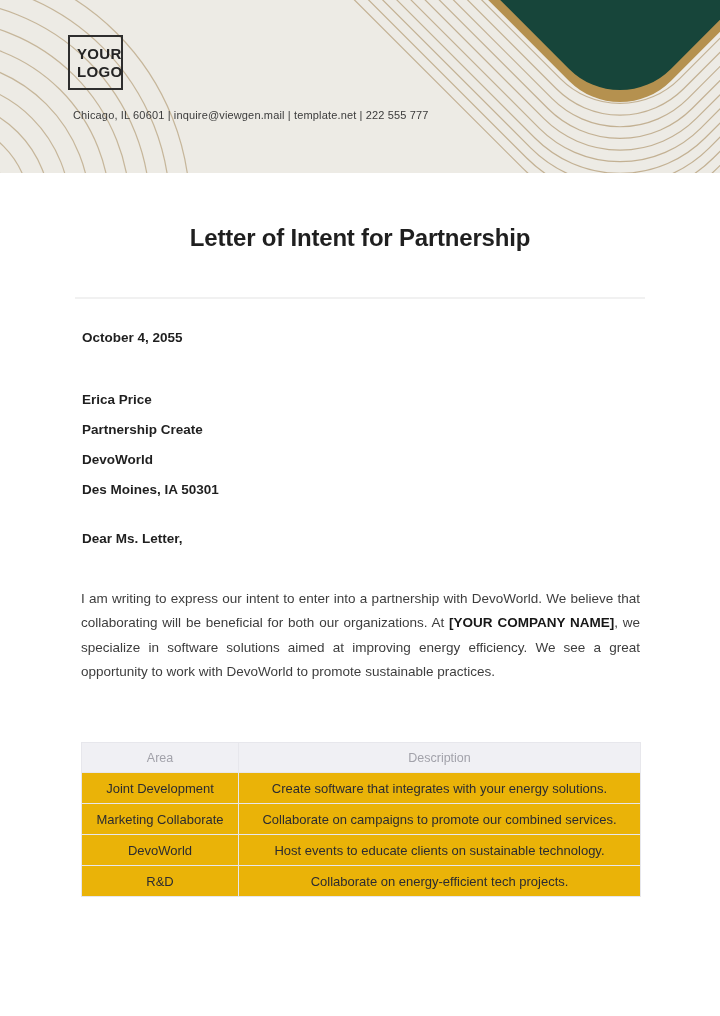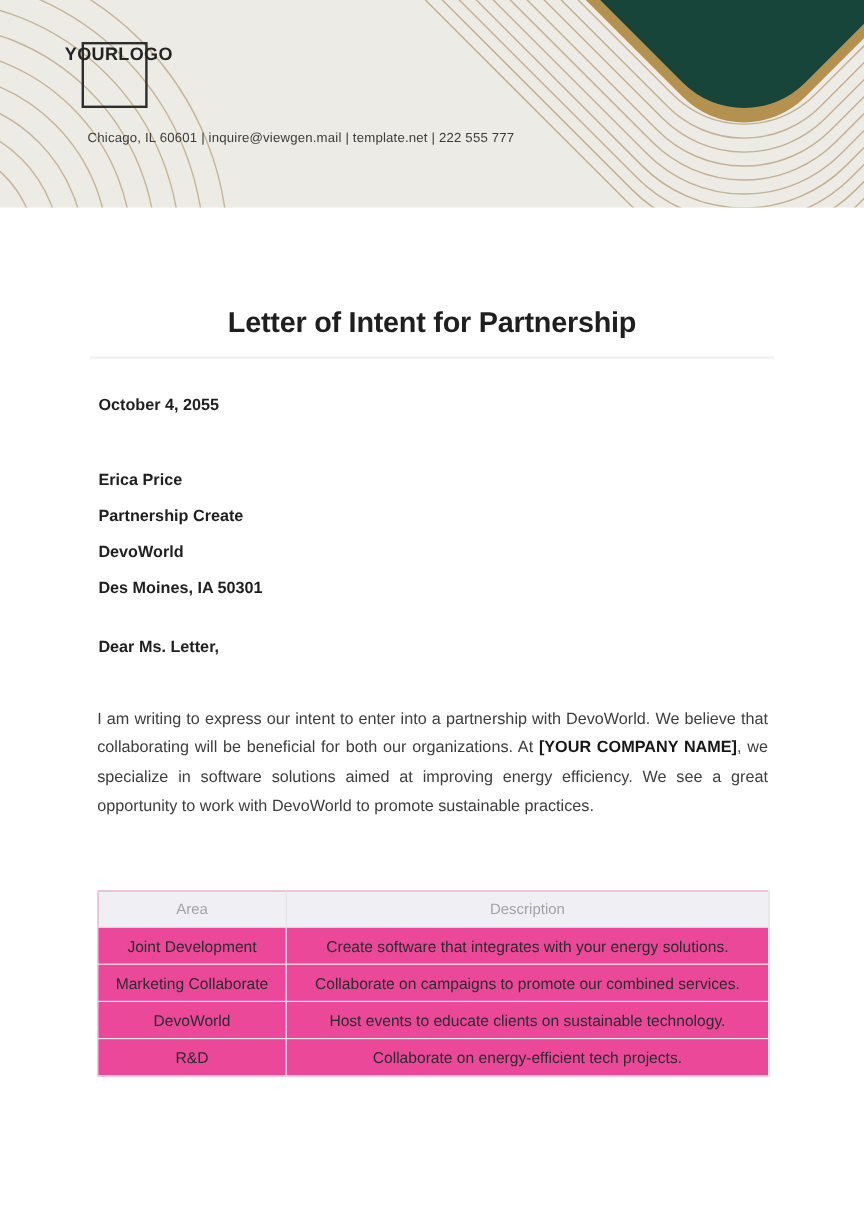--- a/index.html
+++ b/index.html
@@ -15,50 +15,50 @@
   .pattern-svg { position:absolute; left:0; top:0; width:720px; height:173px; }
   .diamond {
     position:absolute; width:400px; height:400px; border-radius:72px;
     transform:rotate(45deg);
   }
   .diamond-gold  { left:420px; top:-351px; background:#b5914f; }
   .diamond-green { left:420px; top:-363px; background:#17453a; }
 
   .logo-box {
     position:absolute; left:68px; top:35px; width:55px; height:55px;
-    border:2px solid #2e2e2e; display:flex; flex-direction:row;
+    border:2px solid #2e2e2e; display:flex; flex-direction:column;
     justify-content:center; padding-left:7px;
     color:#242424; font-size:15px; font-weight:600; line-height:1.18; letter-spacing:.3px;
   }
   .contact {
     position:absolute; left:73px; top:109px;
     font-size:11px; font-weight:400; color:#3b3b3b; letter-spacing:.15px;
   }
 
   
   .title {
-    position:absolute; left:0; top:256px; width:720px; text-align:center;
+    position:absolute; left:0; top:224px; width:720px; text-align:center;
     font-size:24px; font-weight:700; color:#1f1f1f; letter-spacing:-.2px;
   }
   .divider { position:absolute; left:75px; top:297px; width:570px; height:2px; background:#f1f1f1; }
 
   .date { position:absolute; left:82px; top:330px; font-size:13.5px; font-weight:700; color:#1f1f1f; }
   .recipient { position:absolute; left:82px; top:385px; font-size:13.5px; font-weight:700; color:#1f1f1f; line-height:30px; }
   .salutation { position:absolute; left:82px; top:531px; font-size:13.5px; font-weight:700; color:#1f1f1f; }
 
   .body-par {
     position:absolute; left:81px; top:587px; width:559px;
     font-size:13.5px; color:#3d3d3d; line-height:24.3px; text-align:justify;
   }
   .body-par .bold { font-weight:700; color:#171717; }
 
   
   .loi-table {
     position:absolute; left:81px; top:742px; width:560px;
-    border-collapse:collapse; table-layout:fixed; background:#ec4899;
+    border-collapse:collapse; table-layout:fixed; background:#eab308;
   }
   .loi-table col.c-area { width:157px; }
   .loi-table th, .loi-table td { border:1px solid #e7e7ec; text-align:center; vertical-align:middle; }
   .loi-table th {
     height:30px; background:#f0f0f4; color:#a2a2aa;
     font-weight:400; font-size:12.5px;
   }
   .loi-table td { height:31px; font-size:13px; color:#2c2c30;margin-top:45px; }
 </style>
 </head>

